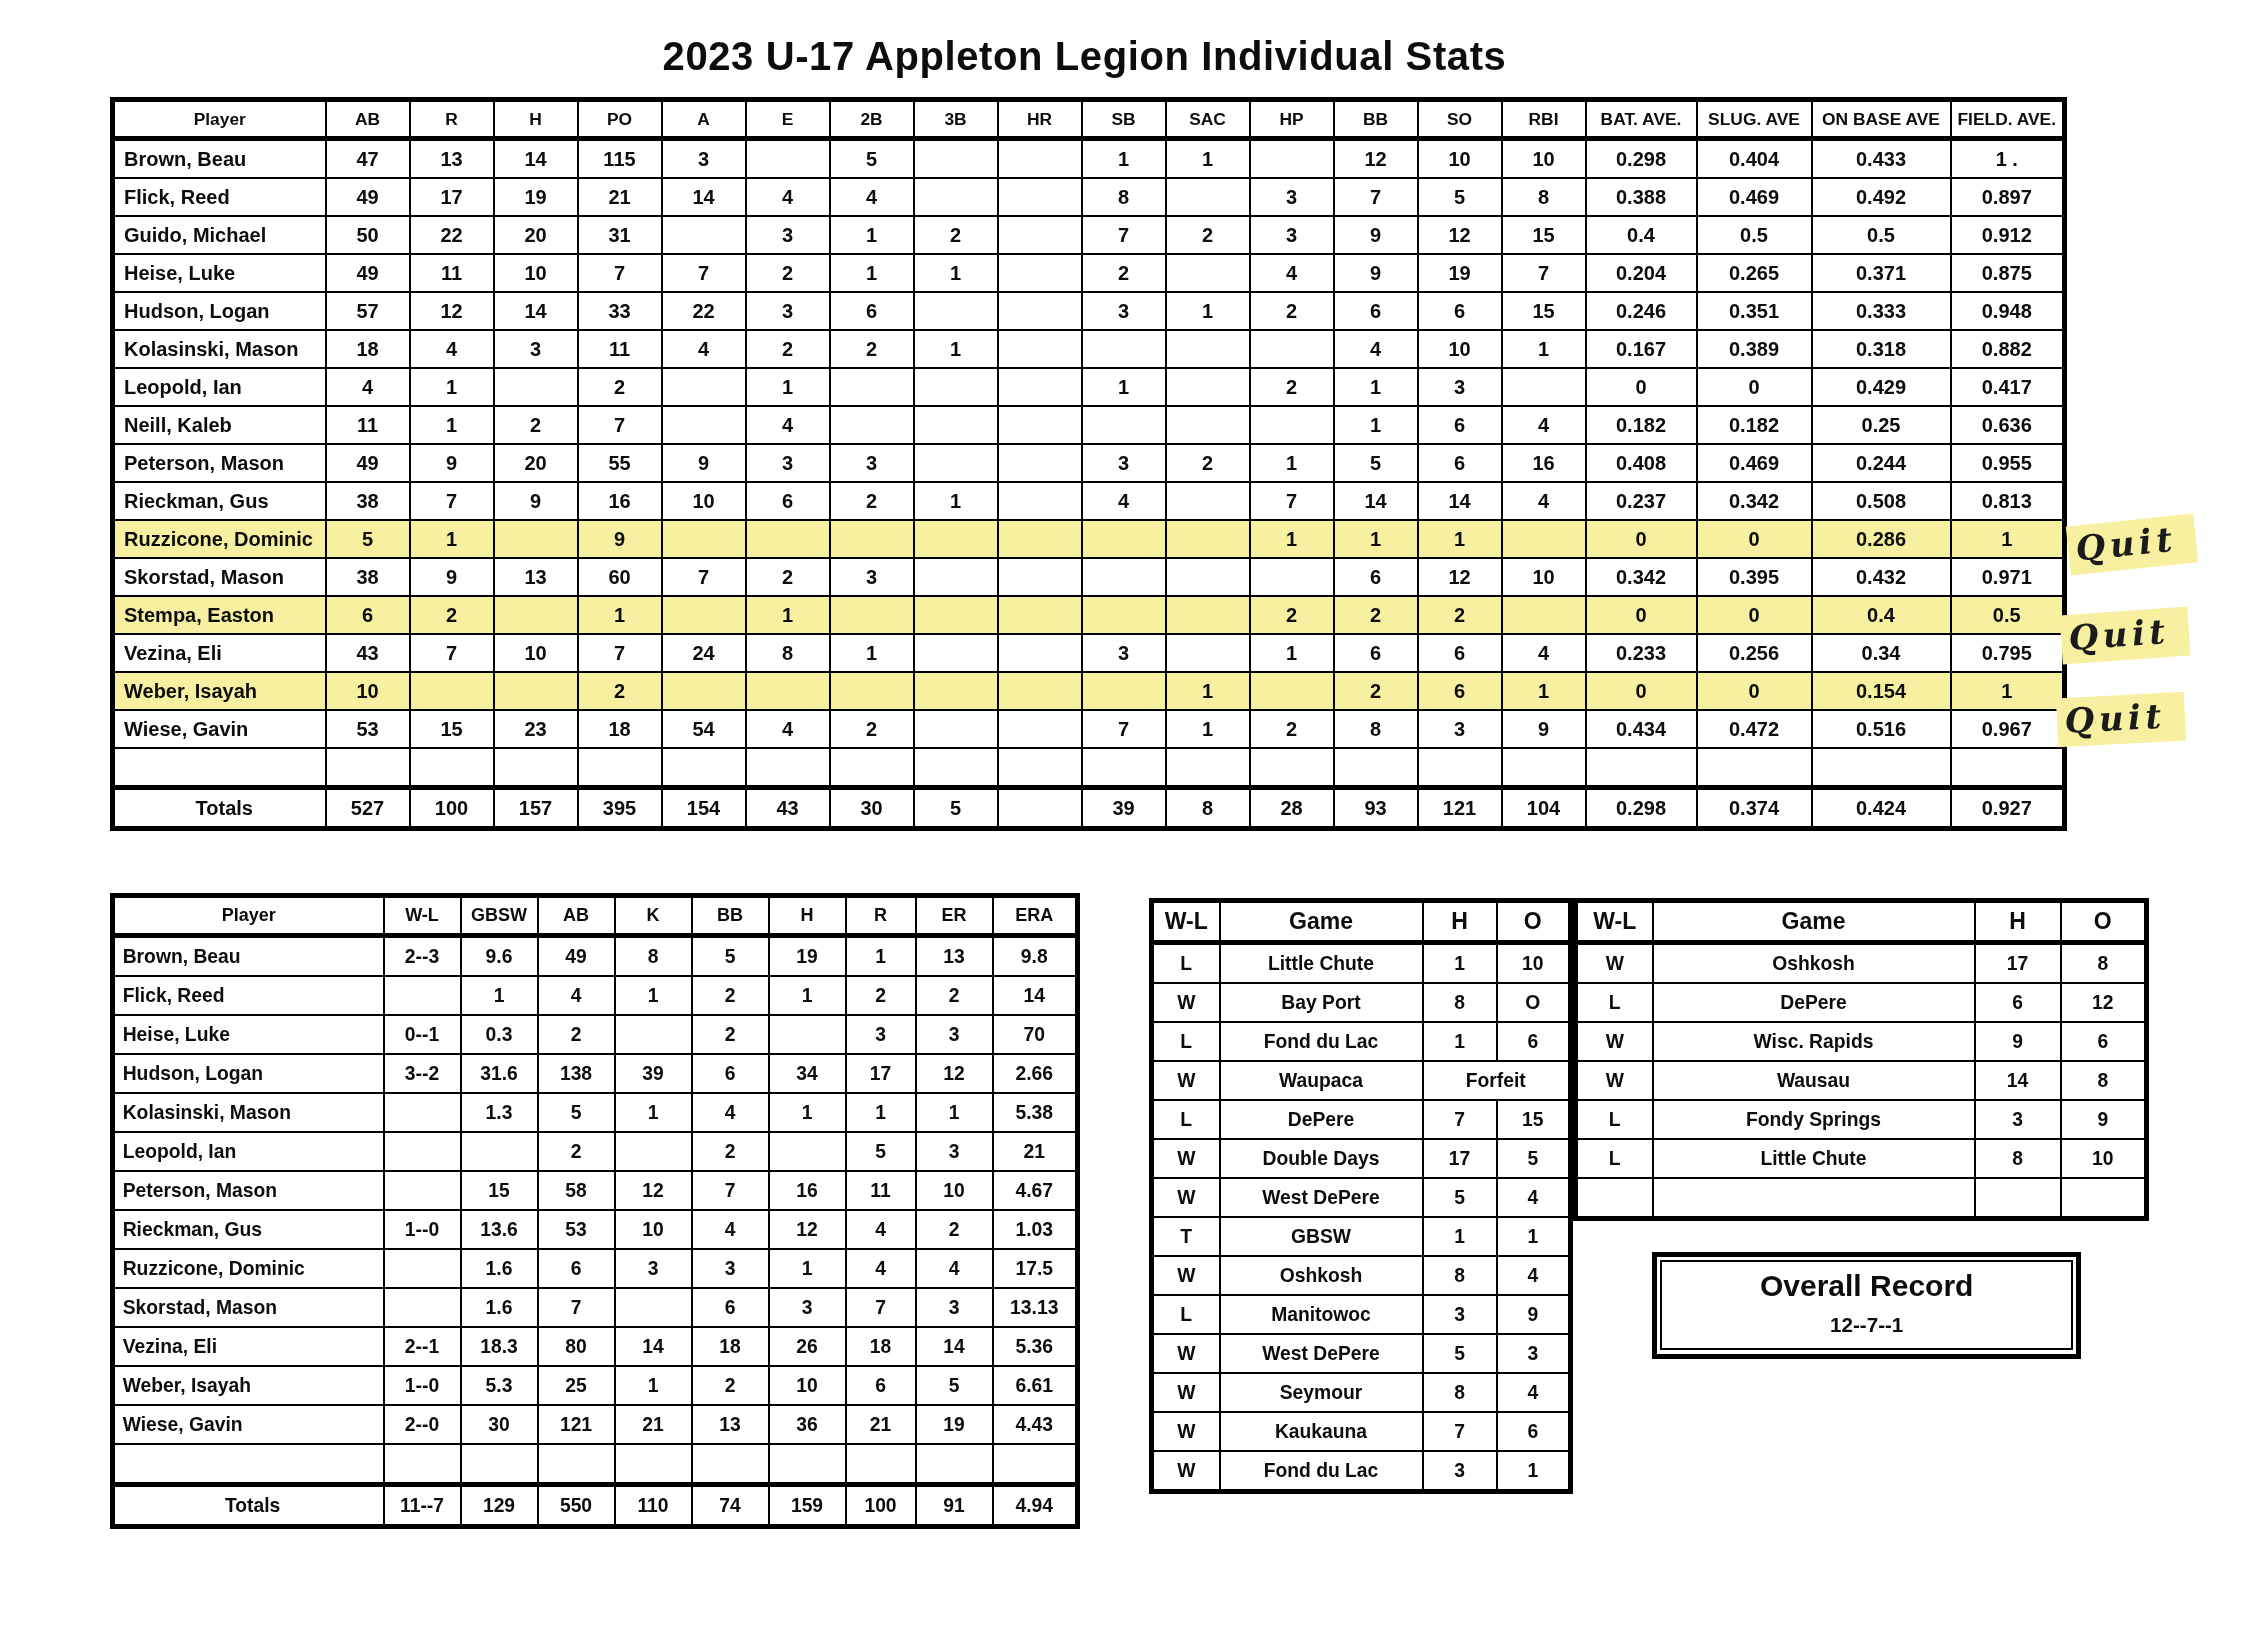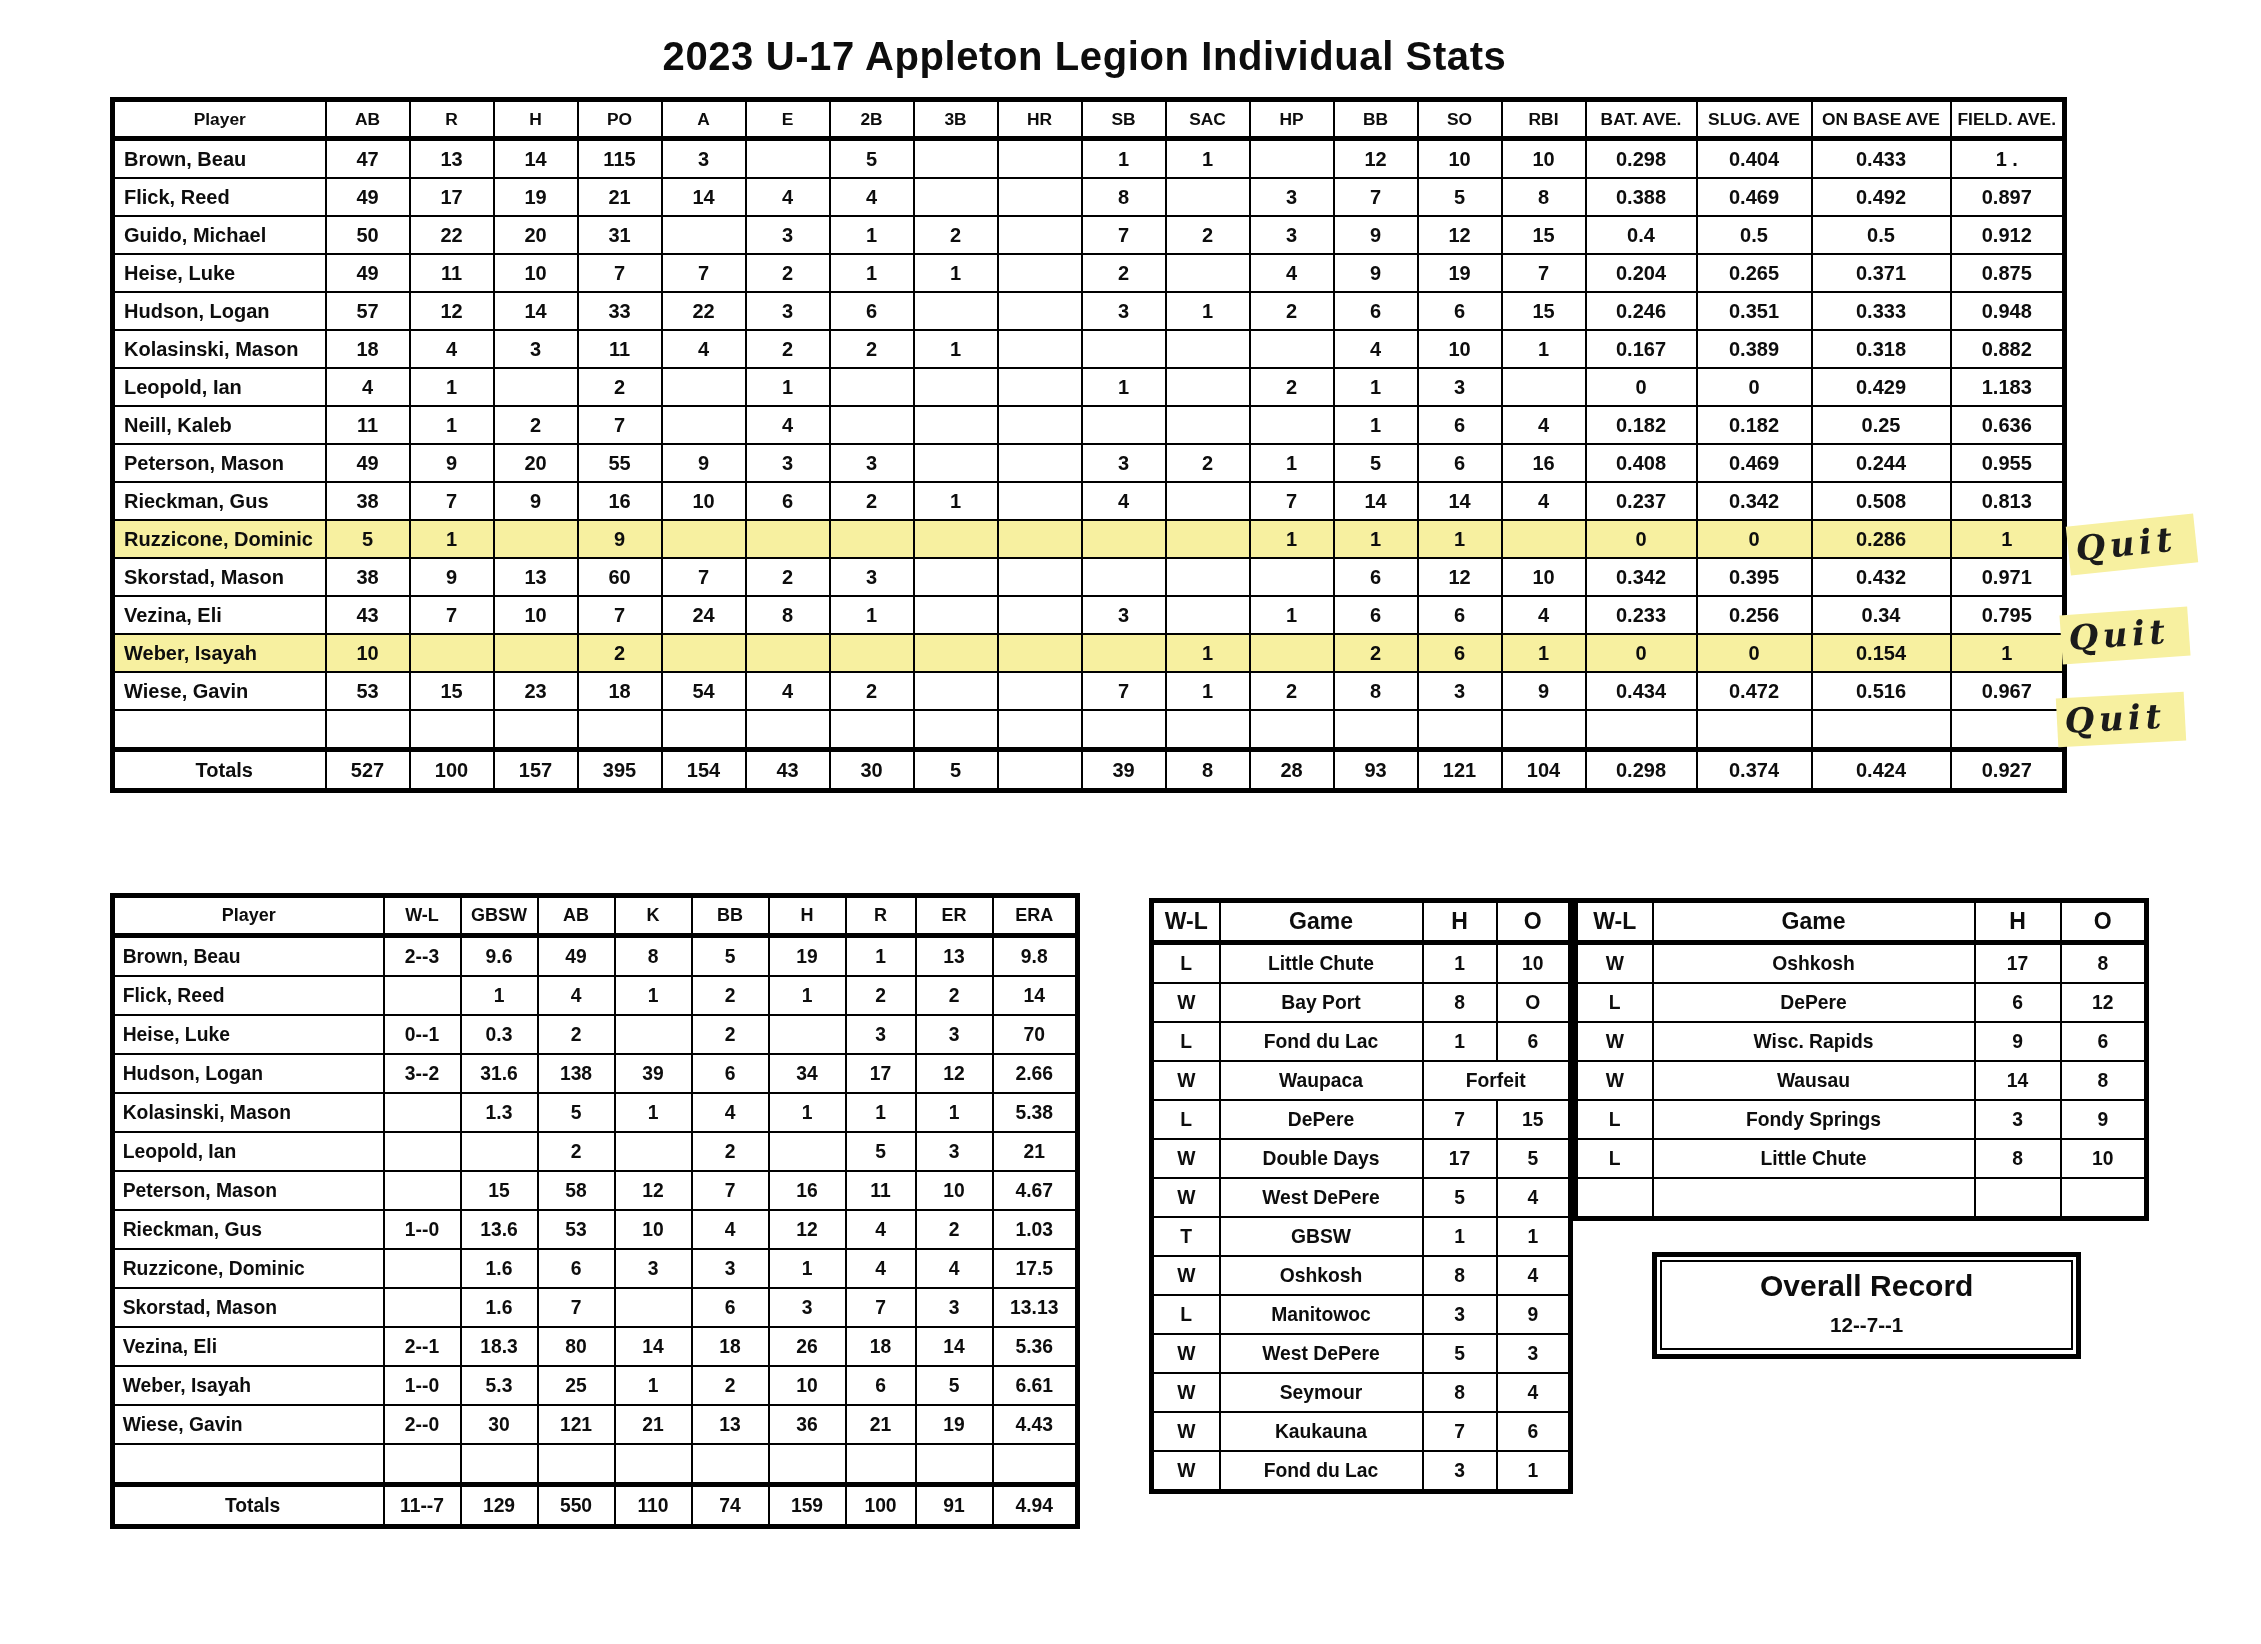--- a/index.html
+++ b/index.html
@@ -256,21 +256,21 @@
         <td></td>
         <td>1</td>
         <td></td>
         <td>2</td>
         <td>1</td>
         <td>3</td>
         <td></td>
         <td>0</td>
         <td>0</td>
         <td>0.429</td>
-        <td>1.183</td>
+        <td>0.417</td>
       </tr>
       <tr>
         <td class="name">Neill, Kaleb</td>
         <td>11</td>
         <td>1</td>
         <td>2</td>
         <td>7</td>
         <td></td>
         <td>4</td>
         <td></td>
@@ -367,20 +367,42 @@
         <td></td>
         <td></td>
         <td></td>
         <td>6</td>
         <td>12</td>
         <td>10</td>
         <td>0.342</td>
         <td>0.395</td>
         <td>0.432</td>
         <td>0.971</td>
+      </tr>
+      <tr class="hl">
+        <td class="name">Stempa, Easton</td>
+        <td>6</td>
+        <td>2</td>
+        <td></td>
+        <td>1</td>
+        <td></td>
+        <td>1</td>
+        <td></td>
+        <td></td>
+        <td></td>
+        <td></td>
+        <td></td>
+        <td>2</td>
+        <td>2</td>
+        <td>2</td>
+        <td></td>
+        <td>0</td>
+        <td>0</td>
+        <td>0.4</td>
+        <td>0.5</td>
       </tr>
       <tr>
         <td class="name">Vezina, Eli</td>
         <td>43</td>
         <td>7</td>
         <td>10</td>
         <td>7</td>
         <td>24</td>
         <td>8</td>
         <td>1</td>

